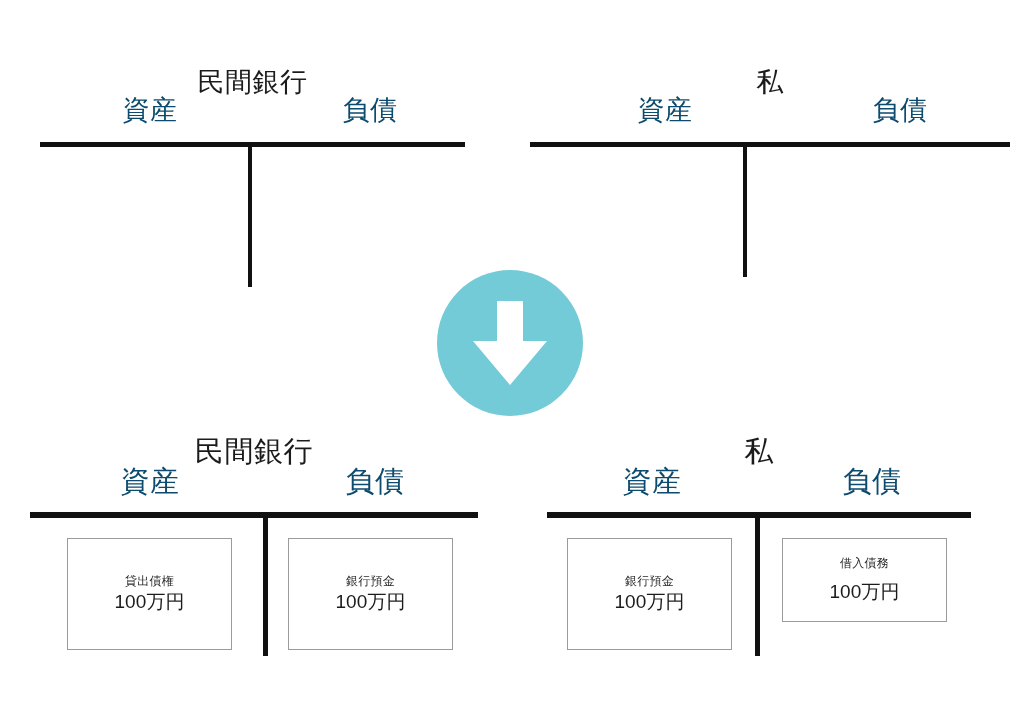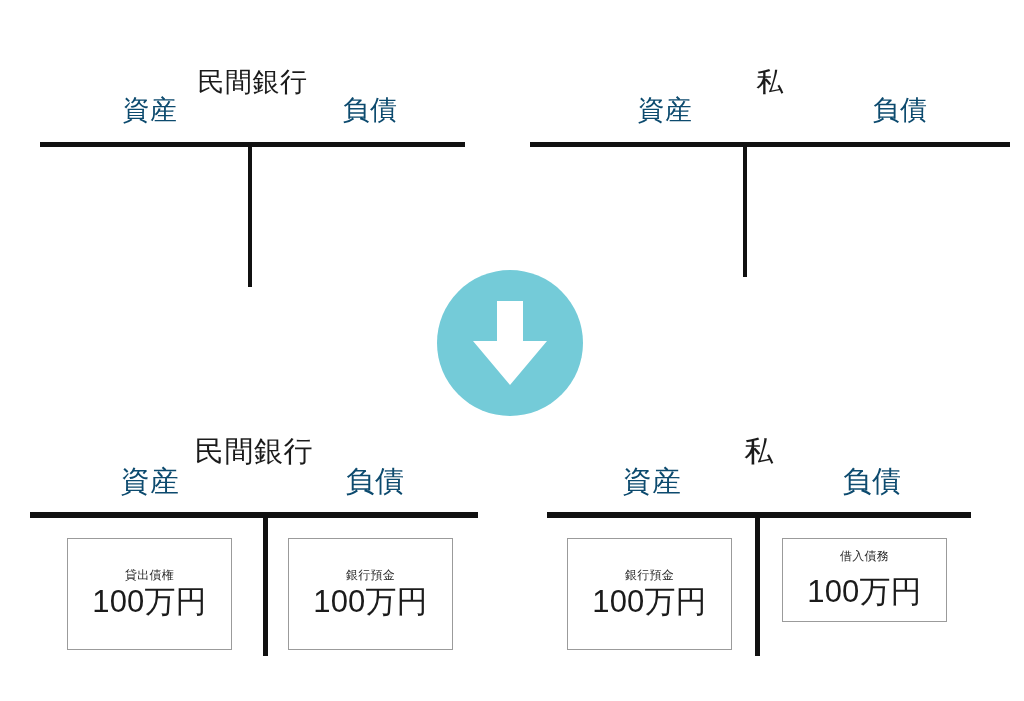--- a/index.html
+++ b/index.html
@@ -66,21 +66,21 @@
   }
   .entry-caption {
     font-size: 12px;
     line-height: 1.1;
     color: #2a2a2a;
     letter-spacing: 0.02em;
     margin-bottom: 2px;
     white-space: nowrap;
   }
   .entry-amount {
-    font-size: 31px;
+    font-size: 19px;
     line-height: 1.15;
     color: #1b1b1b;
     letter-spacing: 0.005em;
     white-space: nowrap;
   }
 
   
   .arrow-badge {
     position: absolute;
     border-radius: 50%;

